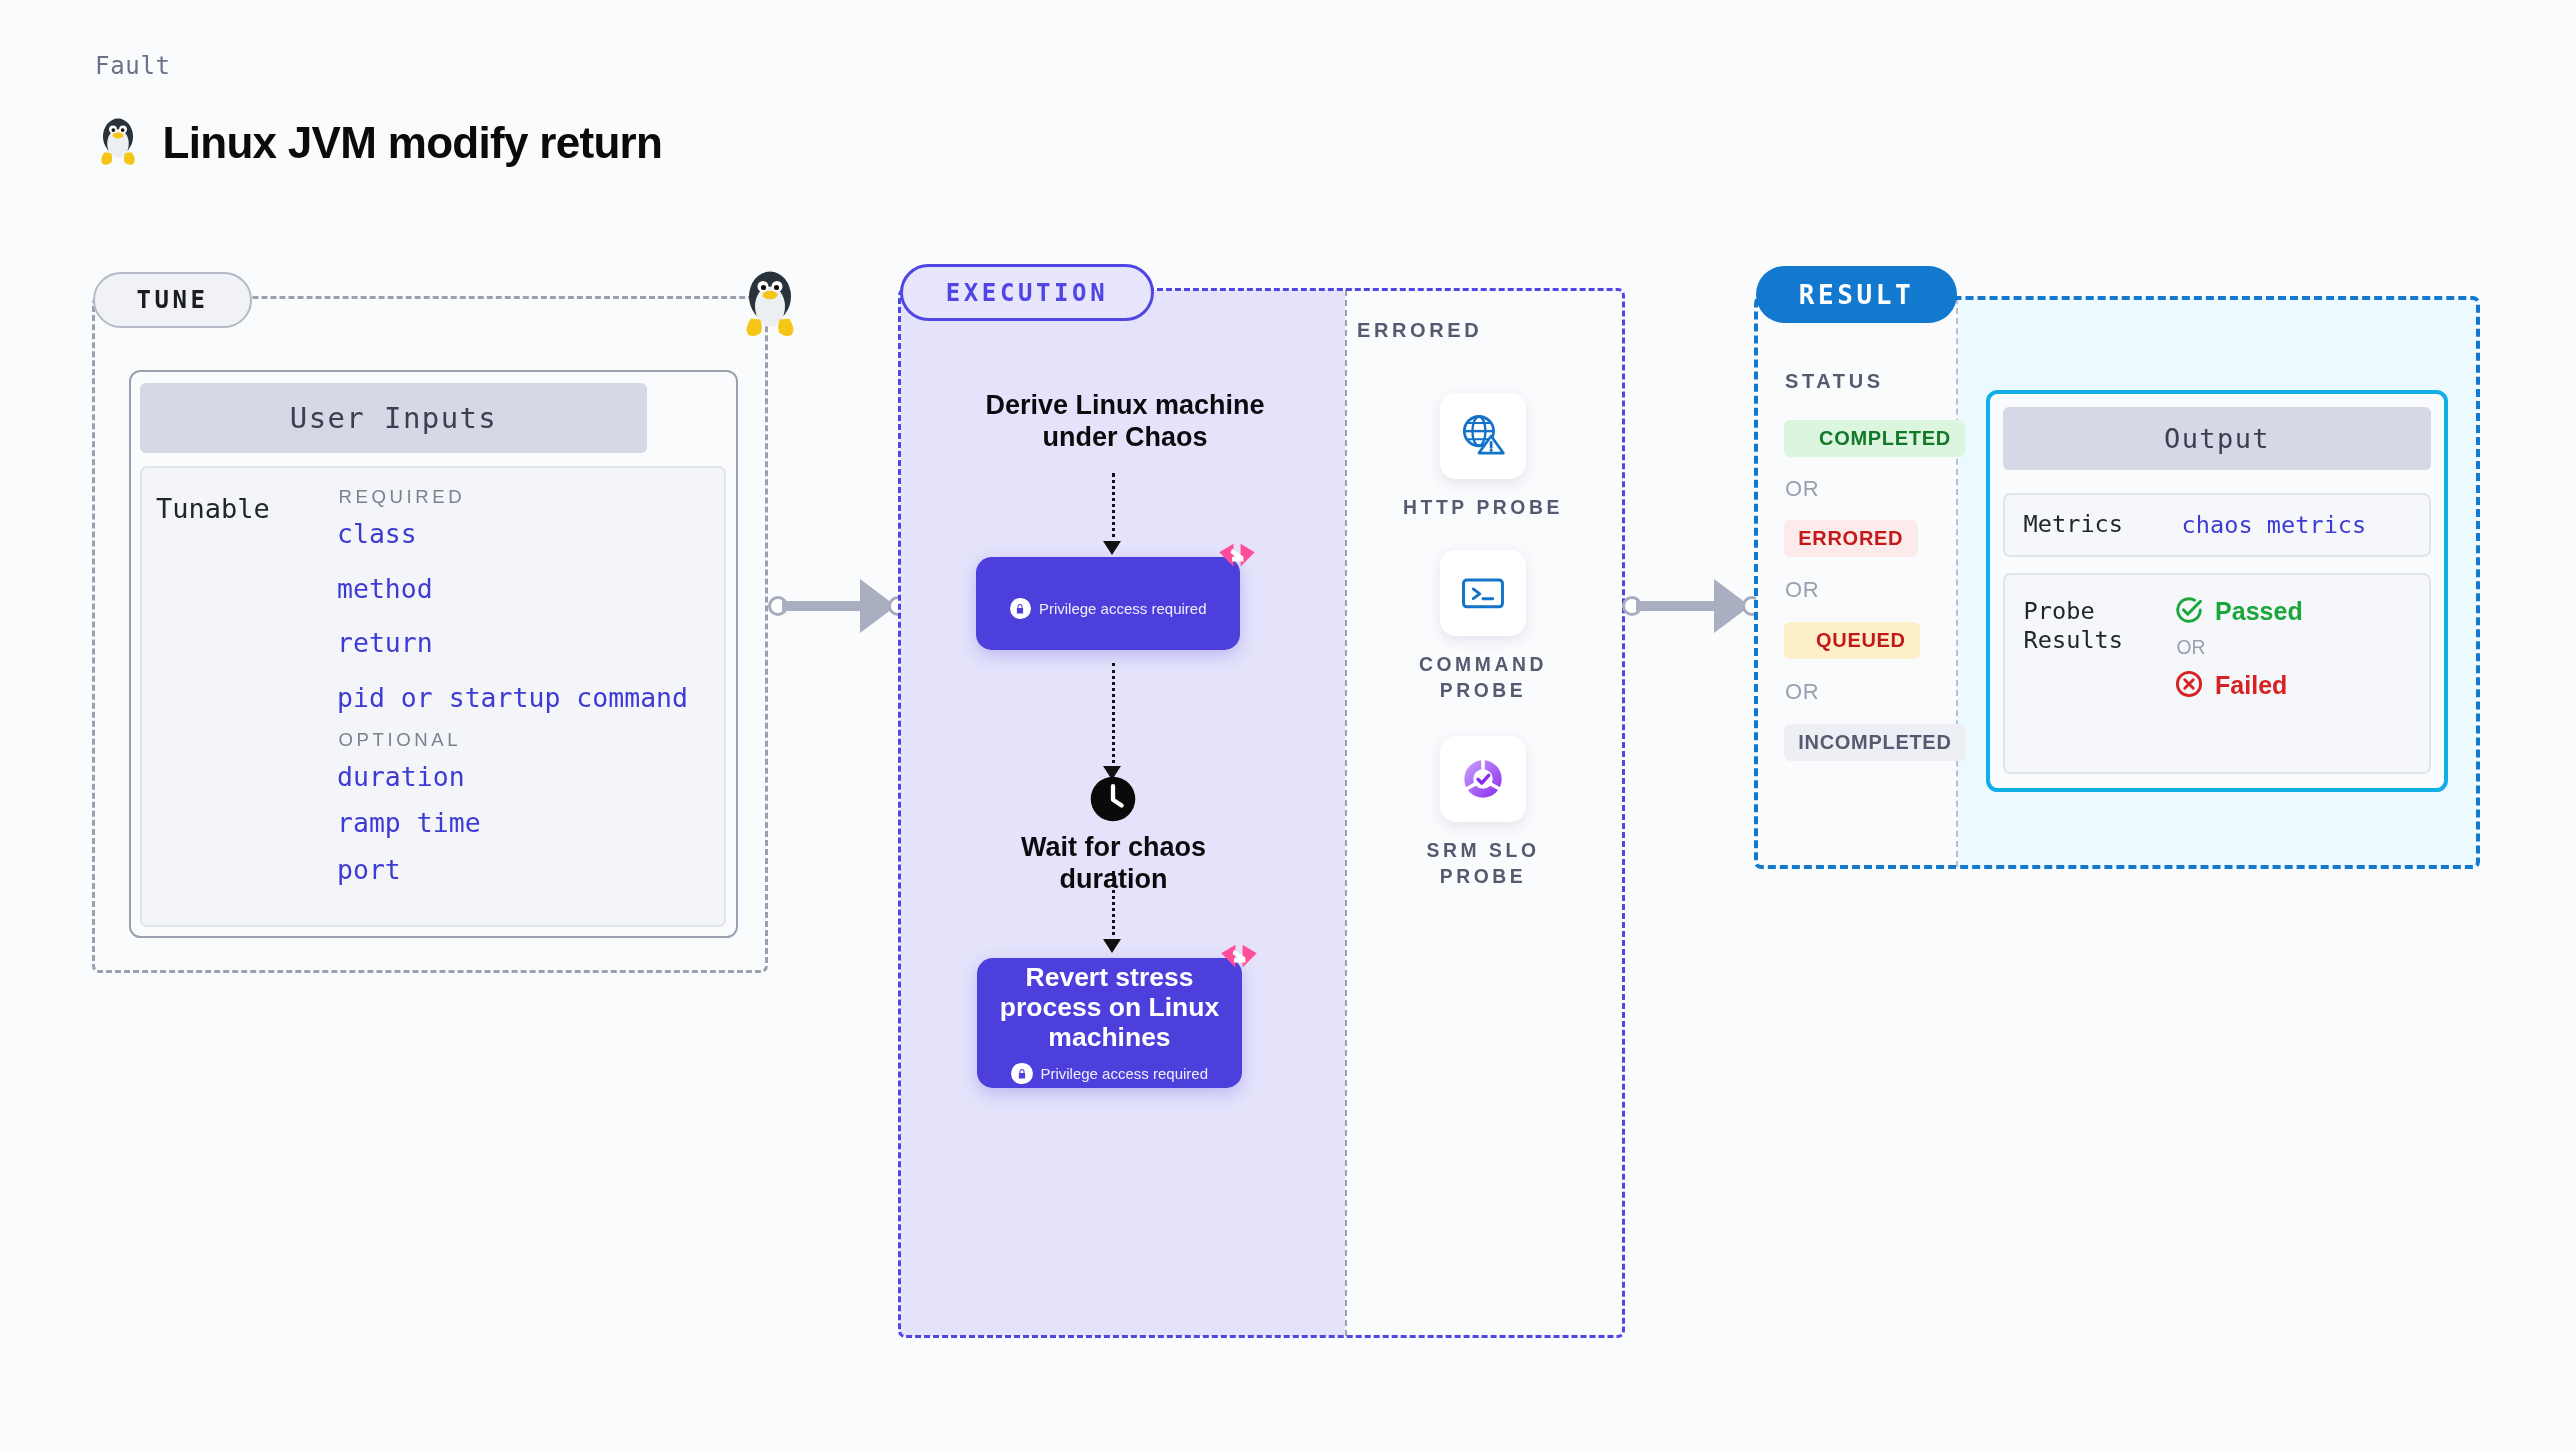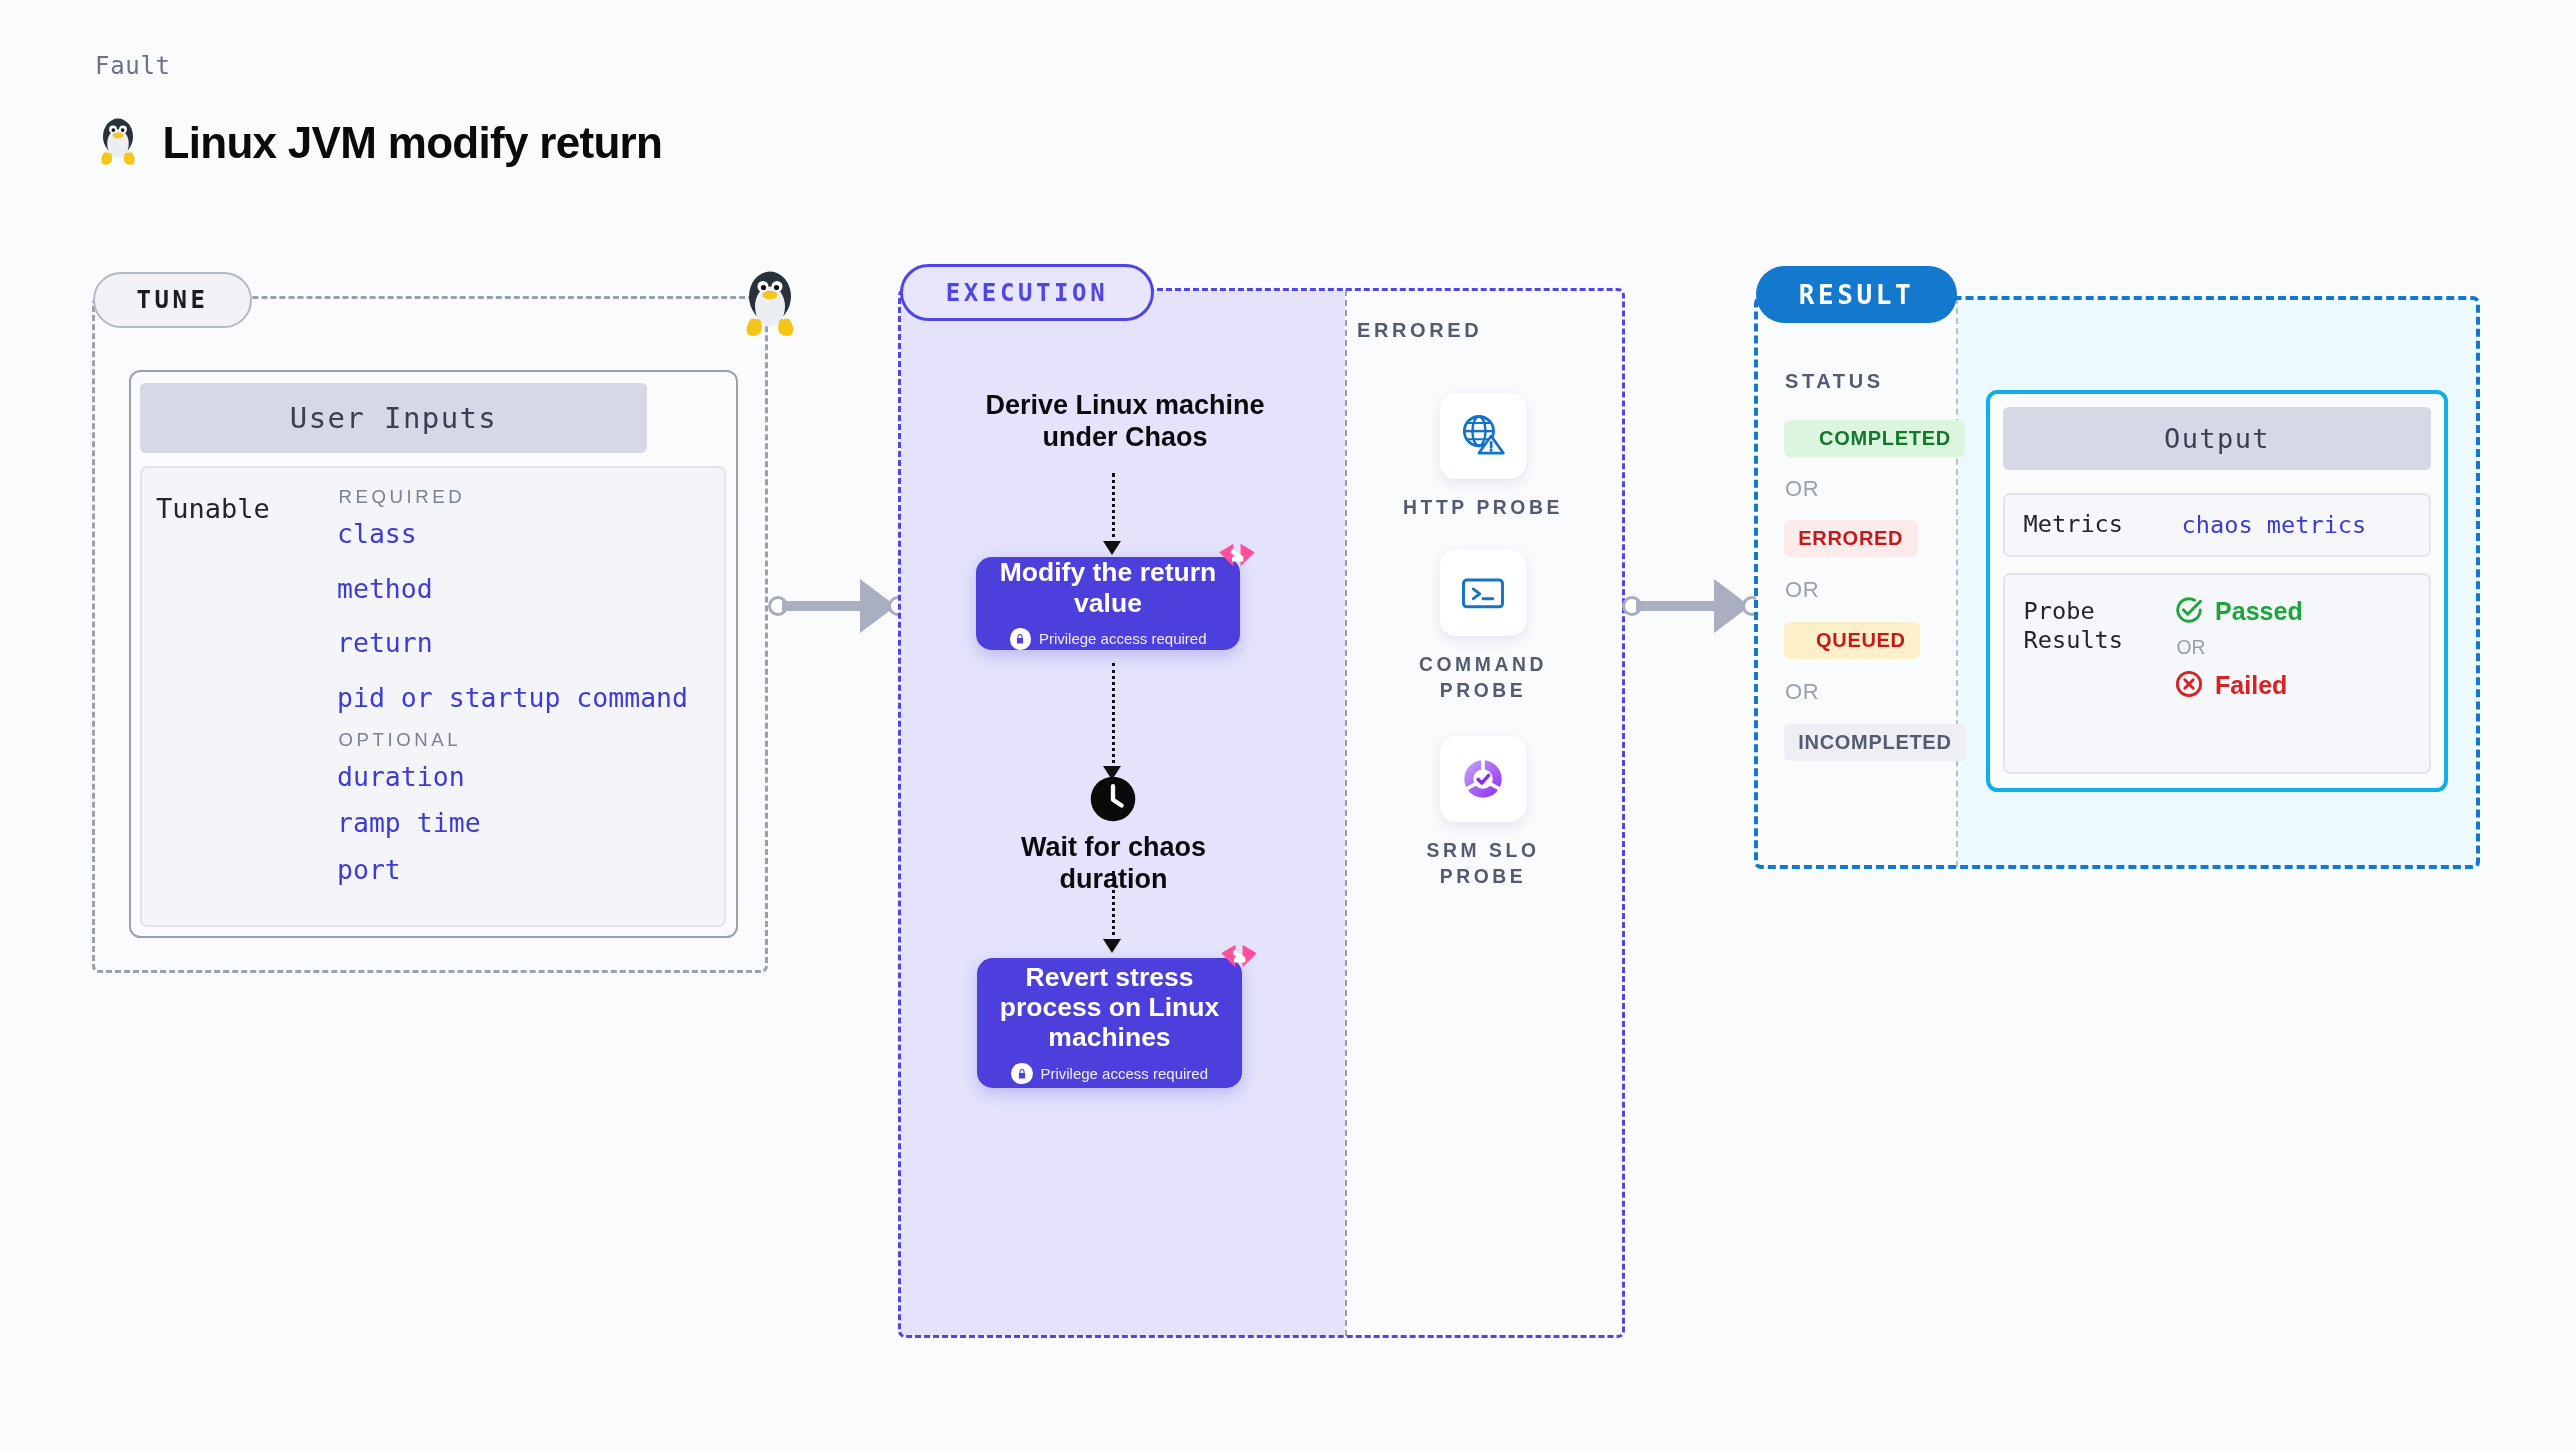--- a/index.html
+++ b/index.html
@@ -216,21 +216,20 @@
 <div class="abs" id="exec-fill"></div>
 <div class="abs" id="probes-inner"></div>
 <div class="abs sect-box" id="exec-box"></div>
 <div class="abs sect-badge" id="exec-badge">EXECUTION</div>
 
 <div class="abs" id="derive-text">Derive Linux machine under Chaos</div>
 <div class="abs dotted-arrow" id="arrow1"></div>
 <div class="abs arrow-head" id="ah1"></div>
 
 <div class="abs node-card" id="node-modify">
-  <div class="node-title">Modify the return value</div>
   <div class="node-sub">
     <span class="lock-chip">
       <svg width="12" height="12" viewBox="0 0 24 24">
           <path d="M7 10V7a5 5 0 0110 0v3h1.2v11H5.8V10H7zm2 0h6V7a3 3 0 00-6 0v3z" fill="#4c3fdb"></path>
         </svg>
     </span>
     <span class="node-sub-text">Privilege access required</span>
   </div>
   <span class="harness-badge">
     <svg width="44" height="44" viewBox="0 0 62 62">

